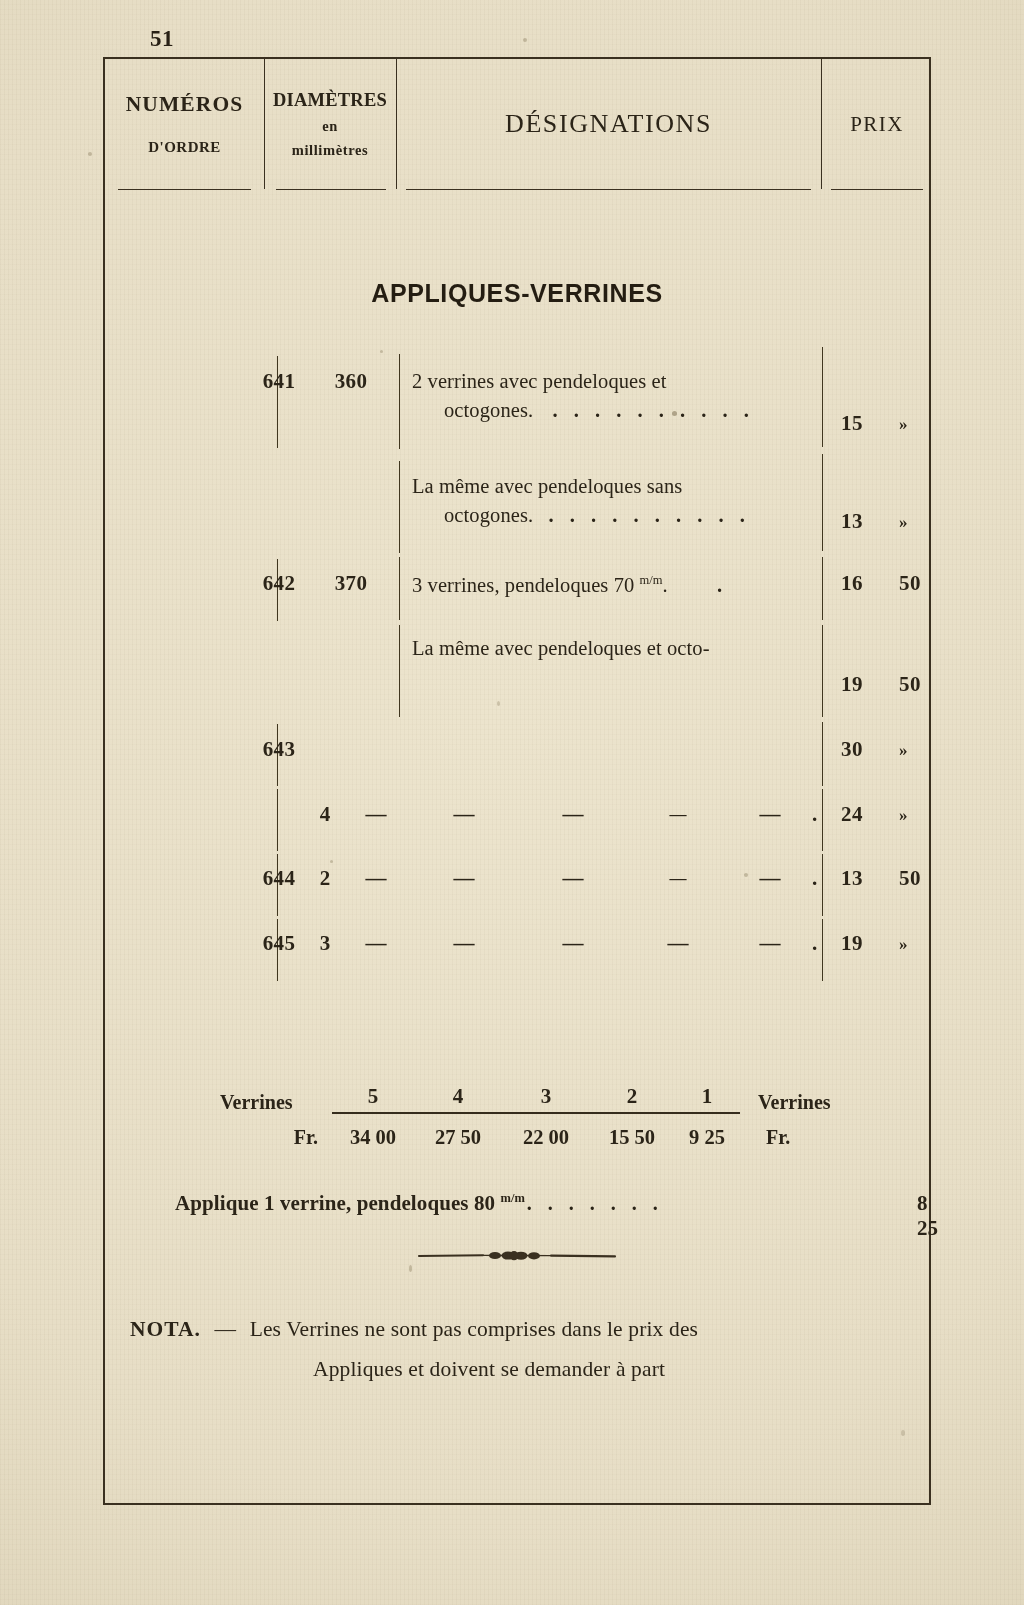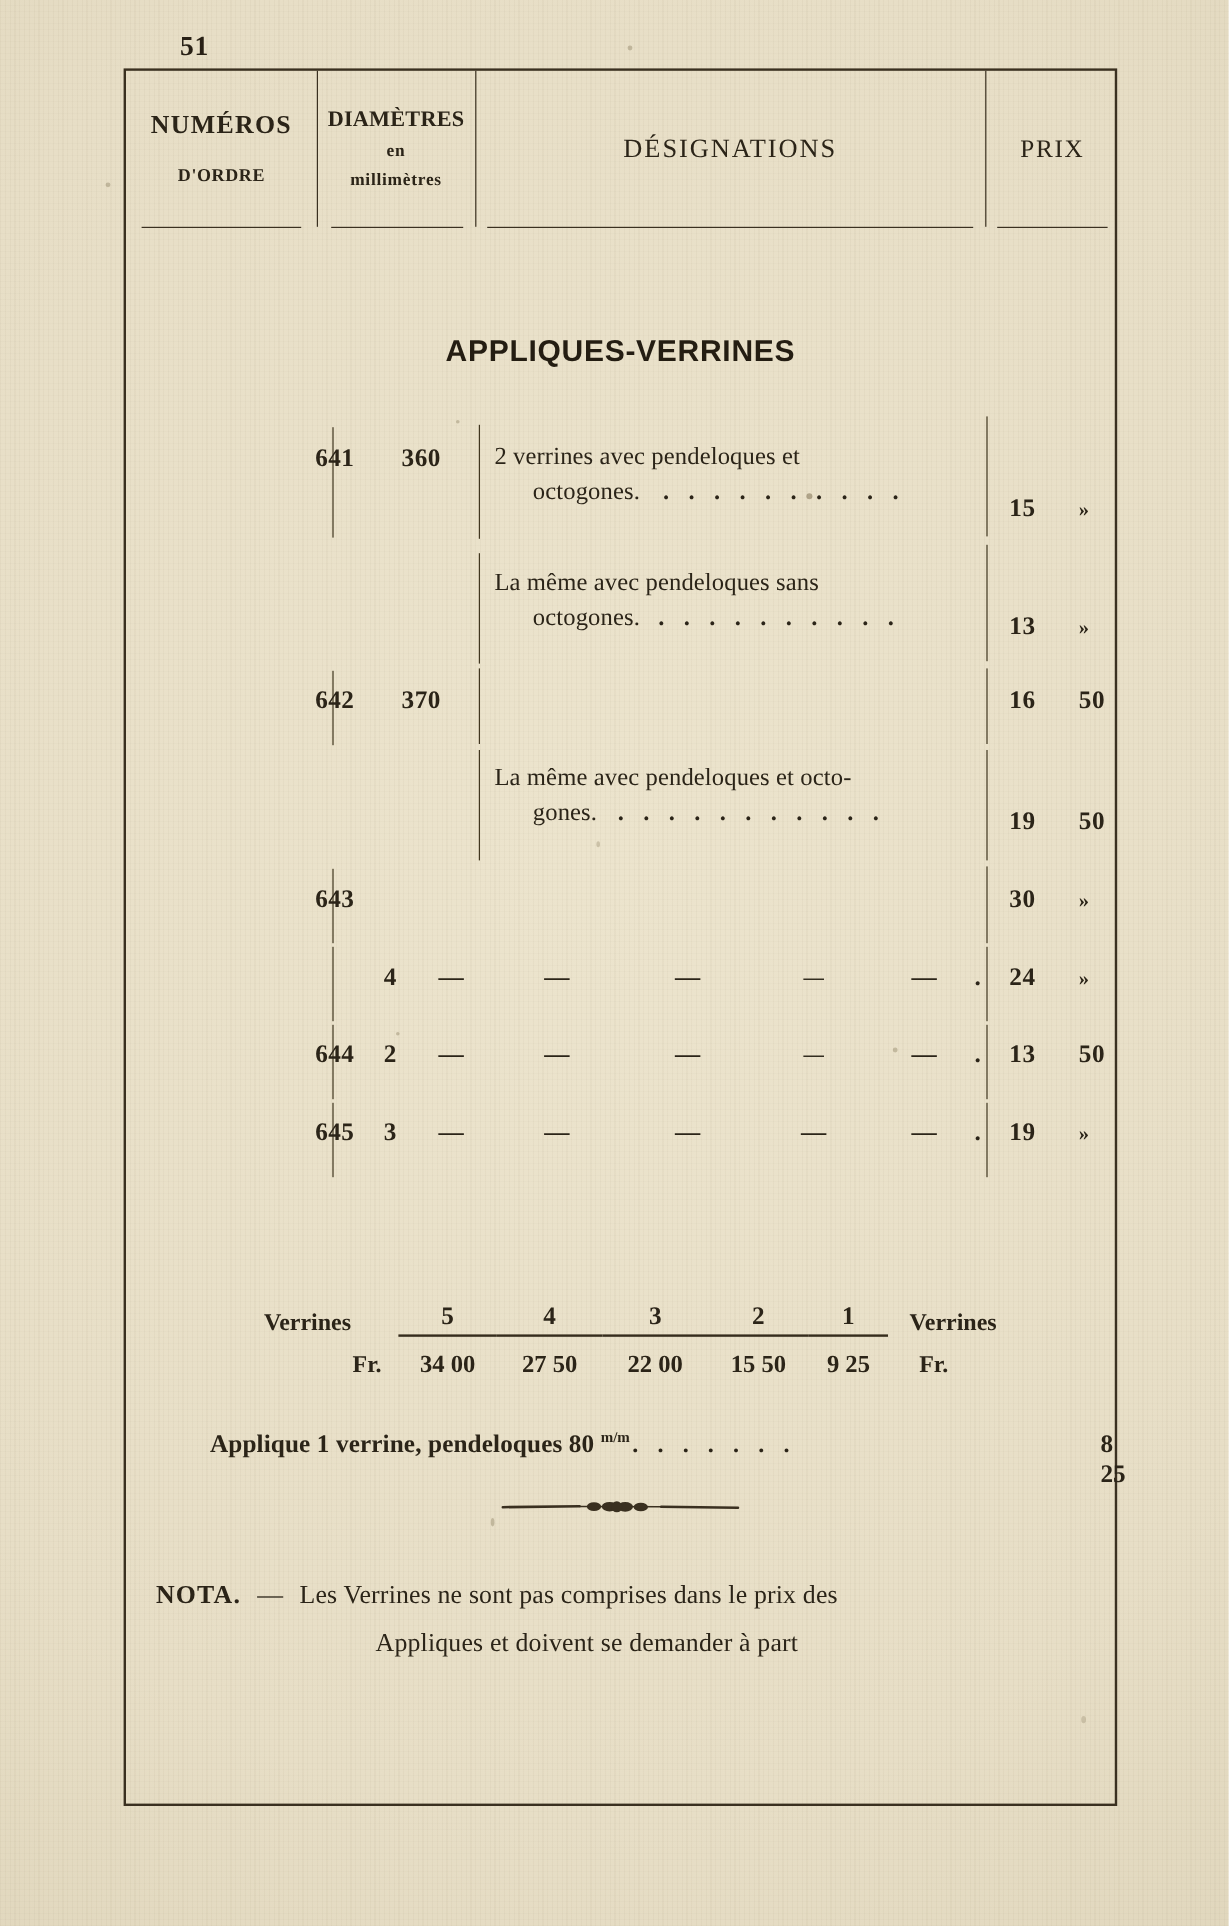--- a/index.html
+++ b/index.html
@@ -67,21 +67,21 @@
     position:absolute; top:0; width:0; border-left:1.6px solid #3a3020; height:130px;
   }
   .h-main{
     font-size:21.5px; font-weight:700; letter-spacing:1.1px;
   }
   .h-sub{
     font-size:14.5px; font-weight:700; letter-spacing:.6px; margin-top:5px;
   }
   .h-small{ font-size:15px; font-weight:700; letter-spacing:.5px; }
   .h-diam{ font-size:18.5px; font-weight:700; letter-spacing:.2px; }
-  .h-dsg{ font-size:22px; letter-spacing:1.6px; font-weight:400; }
+  .h-dsg{ font-size:26px; letter-spacing:1.6px; font-weight:400; }
   .h-prix{ font-size:21px; letter-spacing:1.4px; font-weight:400; }
 
   
   #tbody{ position:absolute; left:0; top:130px; width:100%; bottom:0; }
 
   #section-title{
     position:absolute; left:0; right:0; top:90px;
     text-align:center;
     font-family:"Liberation Sans","DejaVu Sans",sans-serif;
     font-size:25px; font-weight:700; letter-spacing:.6px;
@@ -237,33 +237,33 @@
     <div class="price" style="left:736px;top:320px;">
       <span class="pv">13</span><span class="pc guill">»</span>
     </div>
 
     <div class="colrule" style="left:172px;top:370px;height:62px;"></div>
     <div class="colrule" style="left:294px;top:368px;height:63px;"></div>
     <div class="colrule" style="left:717px;top:368px;height:63px;"></div>
 
     <div class="num" style="left:114px;top:382px;">642</div>
     <div class="diam" style="left:188px;top:382px;">370</div>
+    <div class="desig" style="left:307px;top:382px;width:405px;">
+      <span>3 verrines, pendeloques 70 <sup class="mm">m/m</sup>.</span>
+      <span class="dots" style="padding-left:44px;">.</span>
+    </div>
     <div class="price" style="left:736px;top:382px;">
       <span class="pv">16</span><span class="pc">50</span>
     </div>
 
     <div class="colrule" style="left:294px;top:436px;height:92px;"></div>
     <div class="colrule" style="left:717px;top:436px;height:92px;"></div>
 
     <div class="desig" style="left:307px;top:445px;width:405px;">
       <span>La même avec pendeloques et octo-</span>
-      <span class="l2" style="padding-left:32px;">
-        <span>gones.</span>
-        <span class="dots" style="padding-left:12px;">. . . . . . . . . . .</span>
-      </span>
     </div>
     <div class="price" style="left:736px;top:483px;">
       <span class="pv">19</span><span class="pc">50</span>
     </div>
 
     <div class="colrule" style="left:172px;top:535px;height:62px;"></div>
     <div class="colrule" style="left:717px;top:533px;height:64px;"></div>
 
     <div class="num" style="left:114px;top:548px;">643</div>
     <div class="price" style="left:736px;top:548px;">

